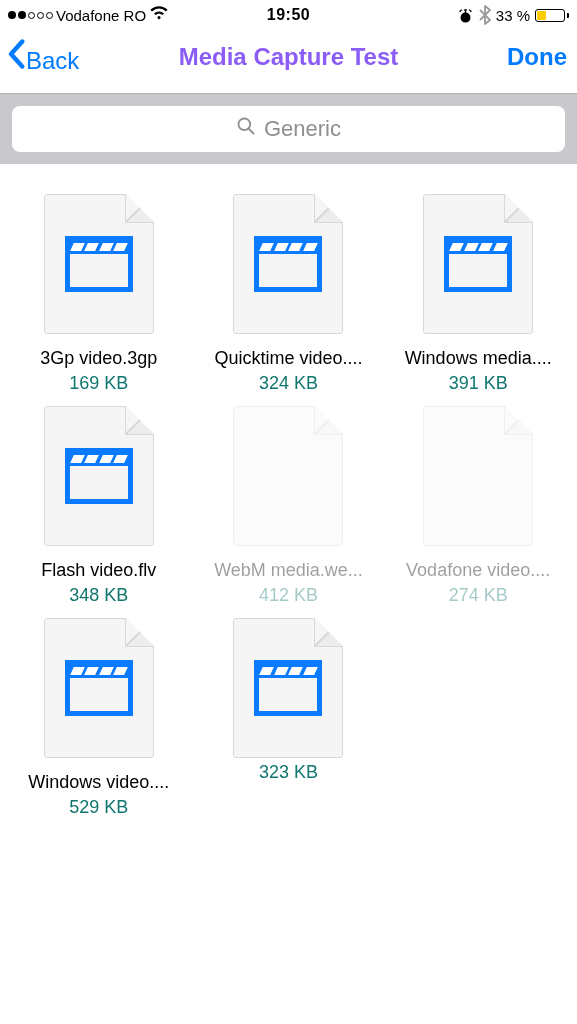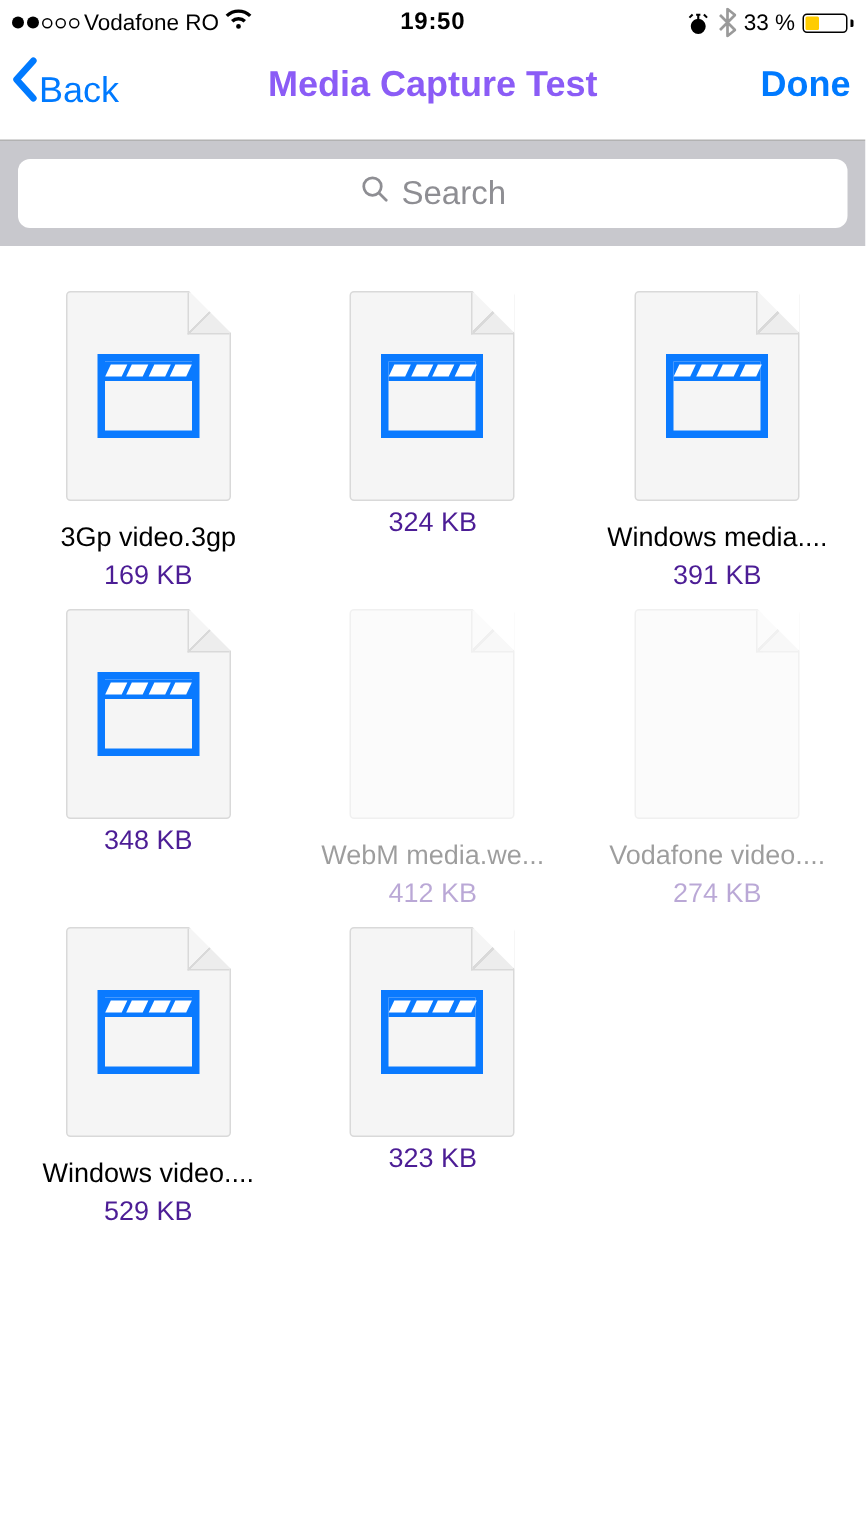--- a/index.html
+++ b/index.html
@@ -137,21 +137,21 @@
       color: #000;
       white-space: nowrap;
       overflow: hidden;
       text-overflow: ellipsis;
       max-width: 100%;
       text-align: center;
     }
     .file-size {
       margin-top: 4px;
       font-size: 18px;
-      color: #4c1d95;
+      color: #0f766e;
       text-align: center;
     }
   </style>
 </head>
 <body>
 
 <div class="status-bar">
   <div class="sb-left">
     <div class="sig-dots">
       <span class="dot"></span>
@@ -203,21 +203,21 @@
 </div>
 
 <div class="search-strip">
   <div class="search-box">
     <span>
       <svg width="20" height="20" viewBox="0 0 24 24">
           <circle cx="10" cy="10" r="7" fill="none" stroke="#8e8e93" stroke-width="2.2"></circle>
           <line x1="15.2" y1="15.2" x2="21" y2="21" stroke="#8e8e93" stroke-width="2.2" stroke-linecap="round"></line>
         </svg>
     </span>
-    <span>Search</span>
+    <span>Generic</span>
   </div>
 </div>
 
 <div class="file-grid" id="file-grid">
     <div class="file-cell">
       <div class="thumb">
         <div class="fold"></div>
         <div class="clap">
           <div class="teeth">
             <i></i>
@@ -235,20 +235,21 @@
         <div class="fold"></div>
         <div class="clap">
           <div class="teeth">
             <i></i>
             <i></i>
             <i></i>
             <i></i>
           </div>
         </div>
       </div>
+      <div class="file-name">Quicktime video....</div>
       <div class="file-size">324 KB</div>
     </div>
     <div class="file-cell">
       <div class="thumb">
         <div class="fold"></div>
         <div class="clap">
           <div class="teeth">
             <i></i>
             <i></i>
             <i></i>
@@ -264,20 +265,21 @@
         <div class="fold"></div>
         <div class="clap">
           <div class="teeth">
             <i></i>
             <i></i>
             <i></i>
             <i></i>
           </div>
         </div>
       </div>
+      <div class="file-name">Flash video.flv</div>
       <div class="file-size">348 KB</div>
     </div>
     <div class="file-cell dimmed">
       <div class="thumb">
         <div class="fold"></div>
       </div>
       <div class="file-name">WebM media.we...</div>
       <div class="file-size">412 KB</div>
     </div>
     <div class="file-cell dimmed">

